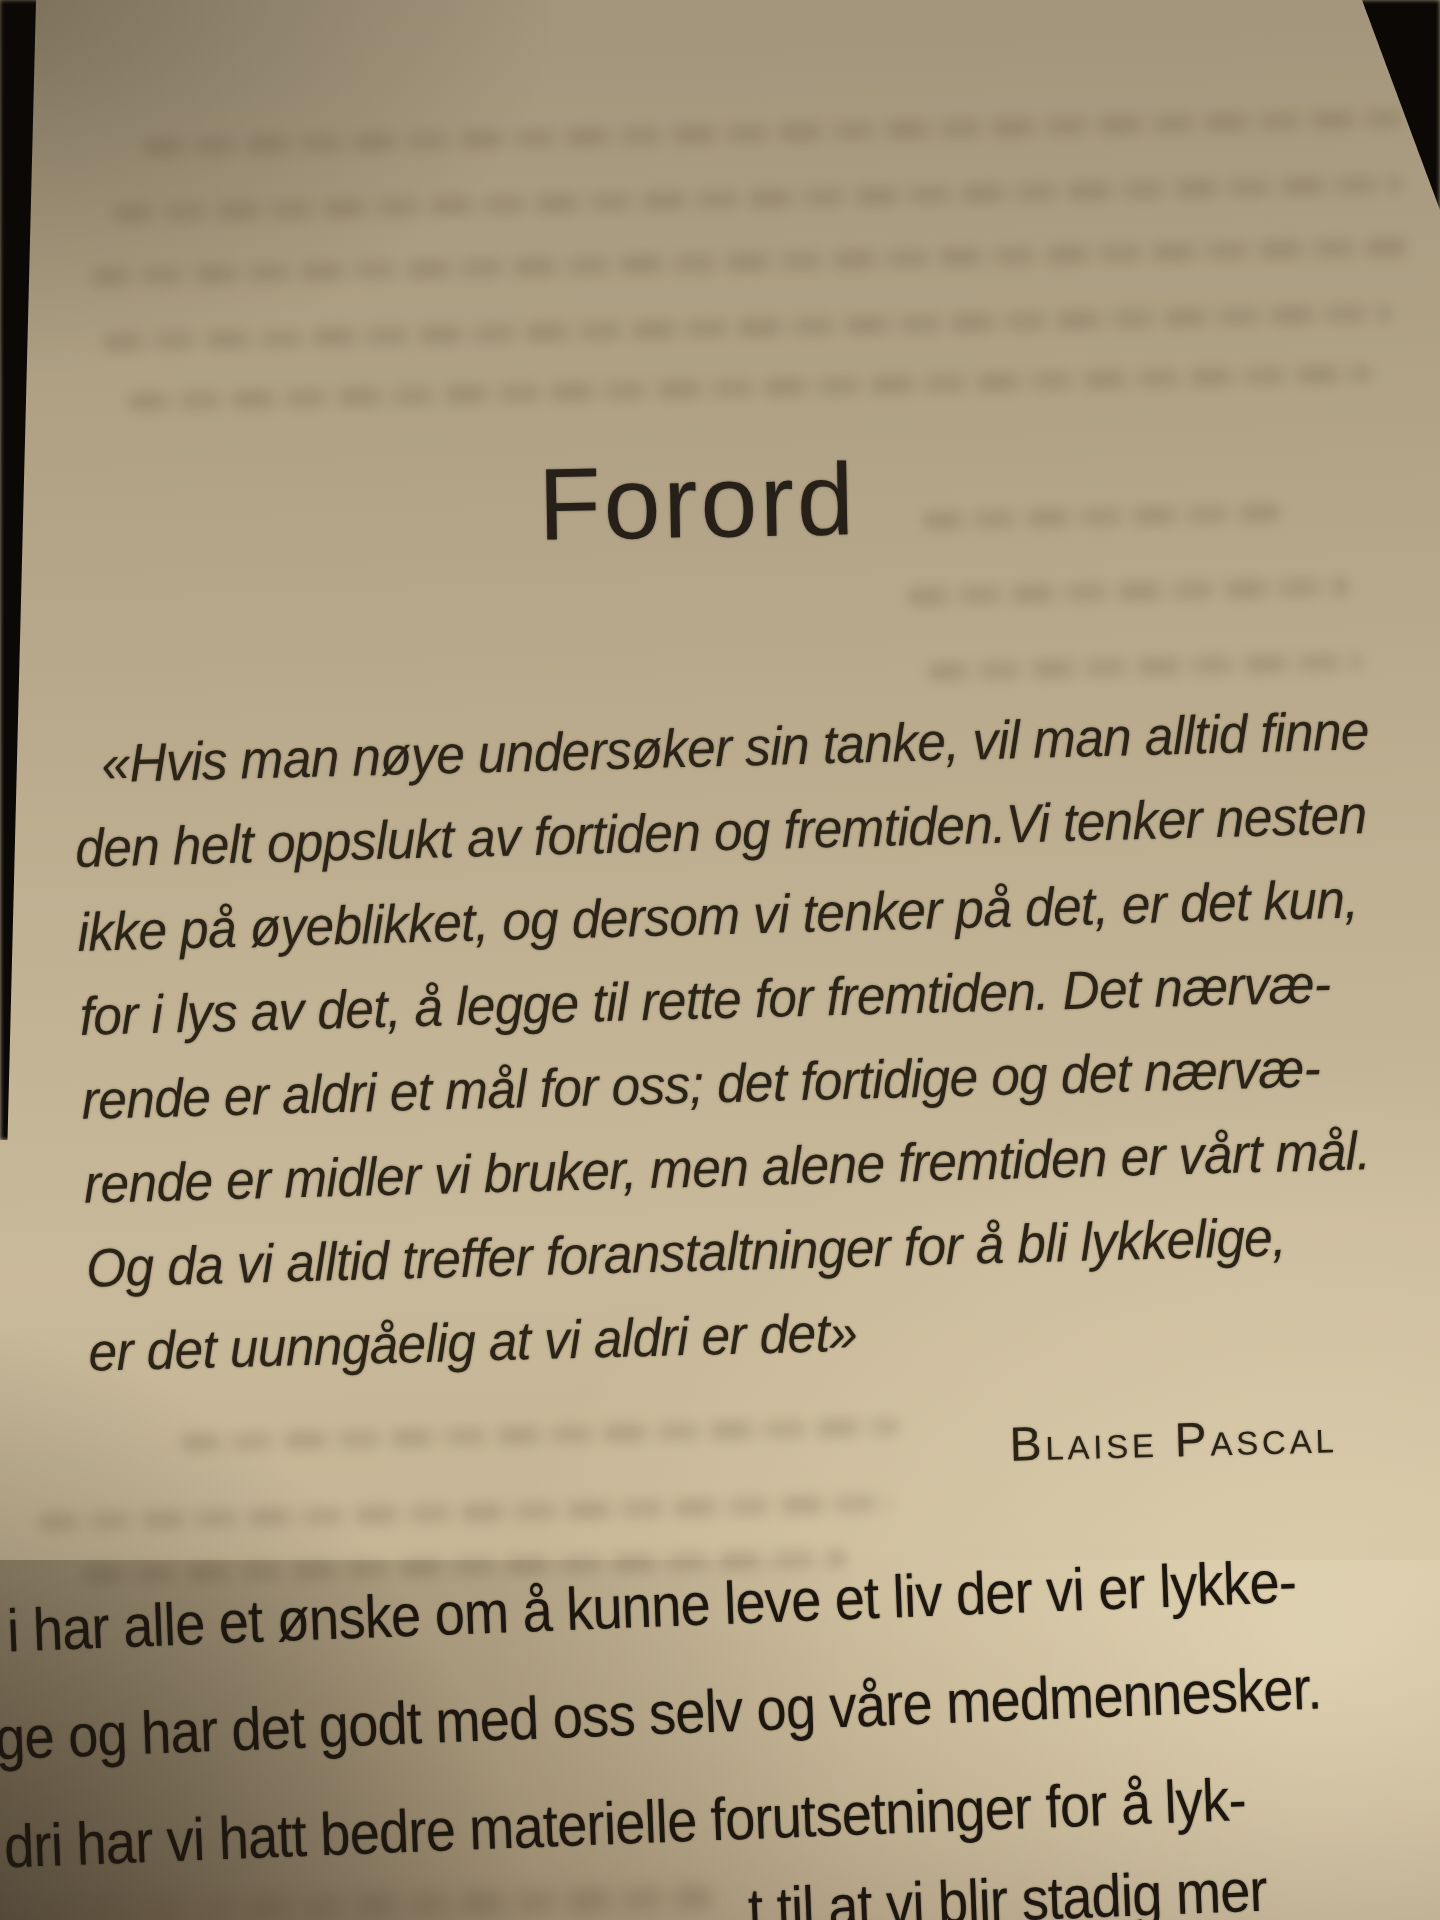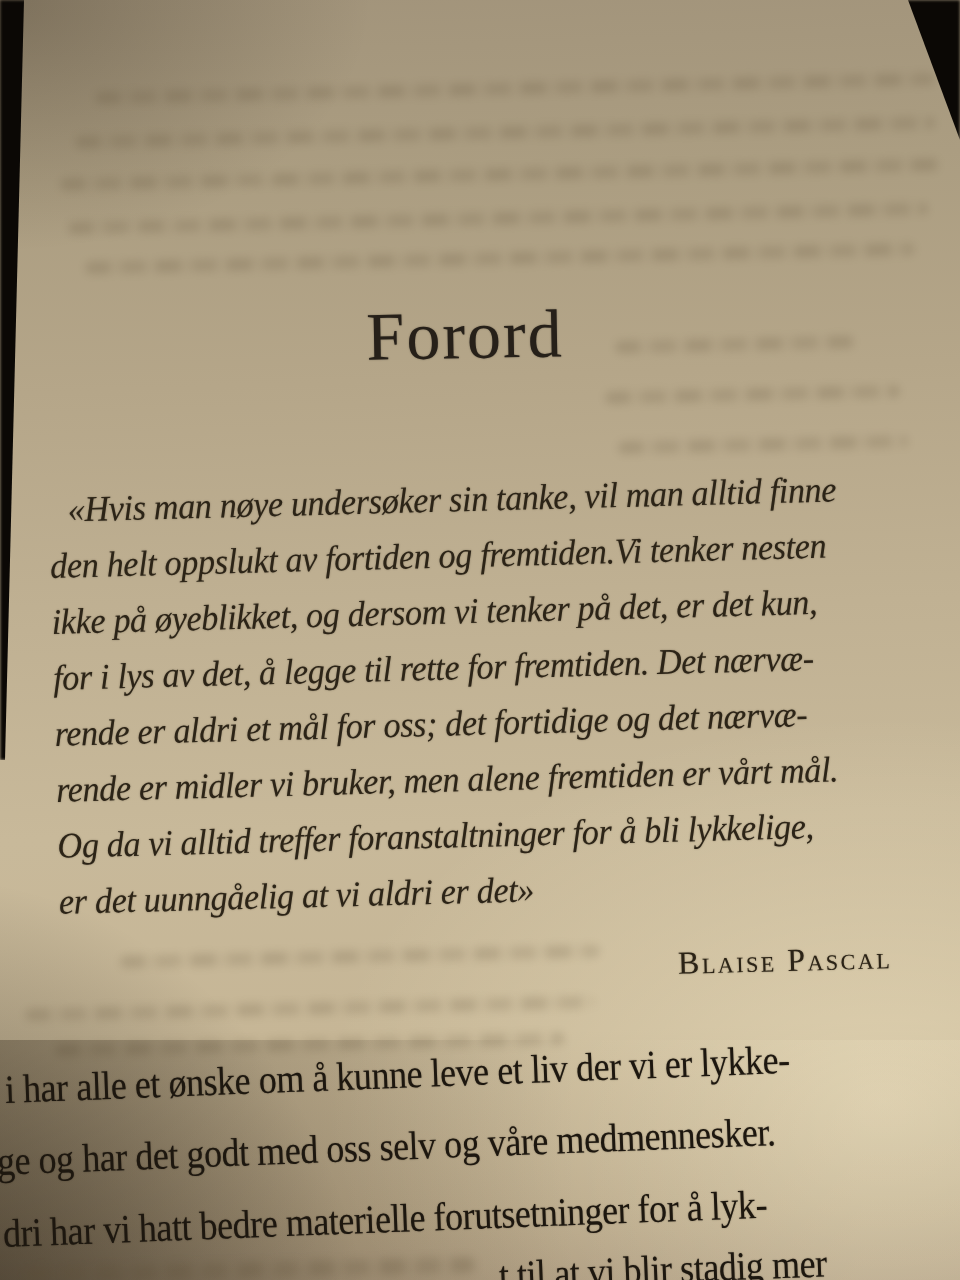--- a/index.html
+++ b/index.html
@@ -6,21 +6,21 @@
     margin: 0;
     padding: 0;
     background: #0c0a07;
   }
   .photo {
     position: relative;
     width: 960px;
     height: 1280px;
     overflow: hidden;
     background: #0c0a07;
-    font-family: Liberation Serif, serif;
+    font-family: Liberation Sans, sans-serif;
   }
   
   .page {
     position: absolute;
     inset: 0;
     overflow: hidden;
     background:
       radial-gradient(900px 620px at 92% 86%, rgba(255,244,210,0.42), rgba(255,244,210,0) 62%),
       radial-gradient(820px 920px at -8% 108%, rgba(12,8,4,0.55), rgba(12,8,4,0) 55%),
       radial-gradient(620px 420px at 0% 0%, rgba(28,20,10,0.28), rgba(28,20,10,0) 60%),

